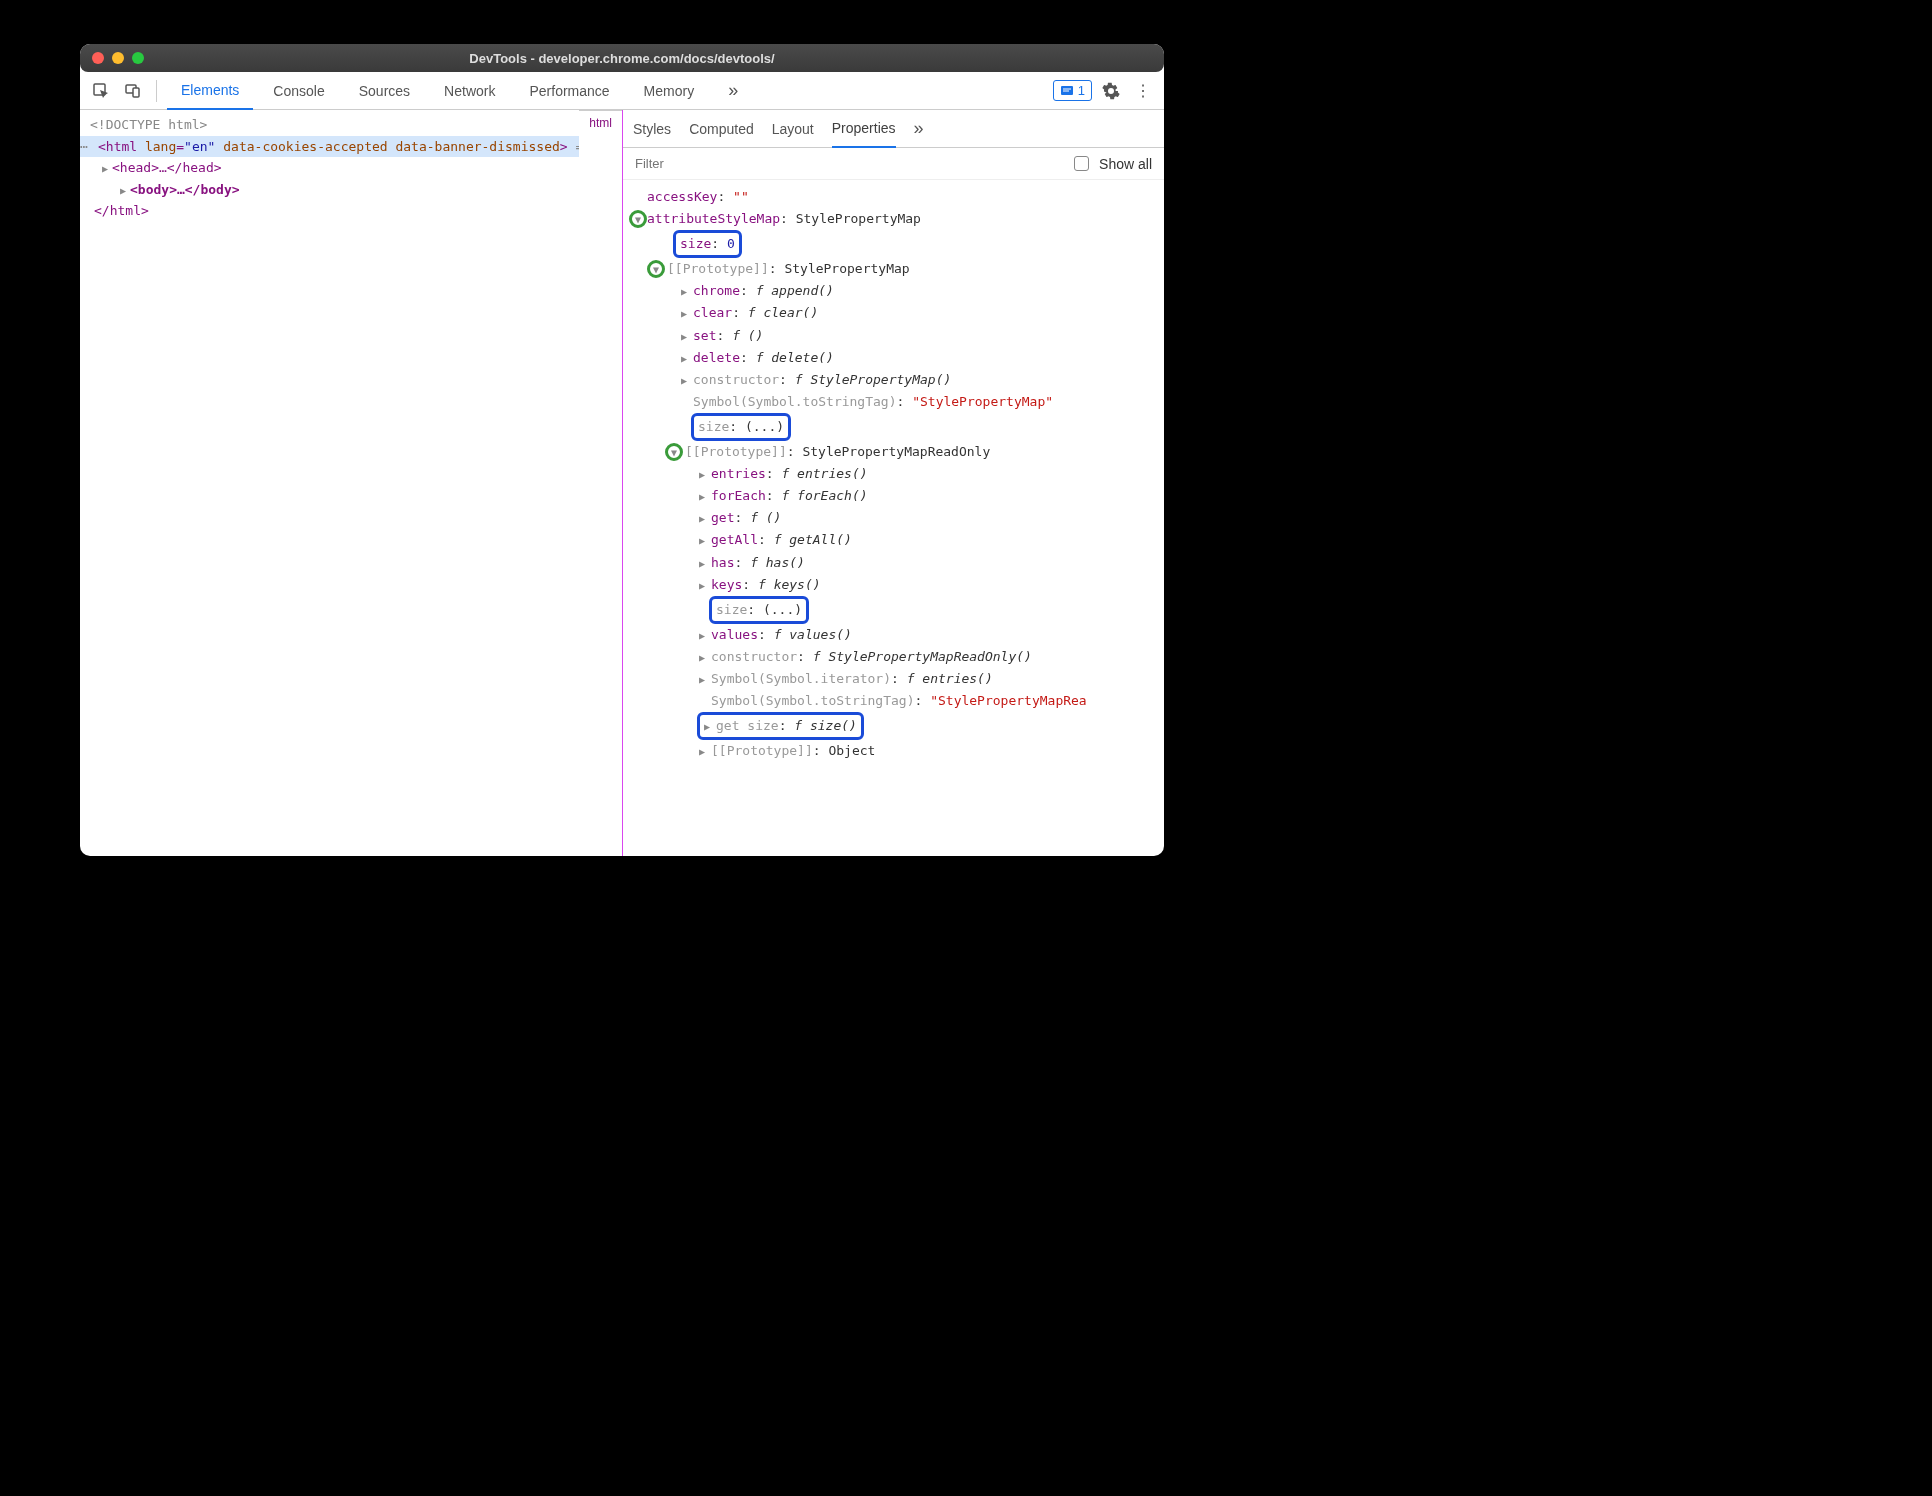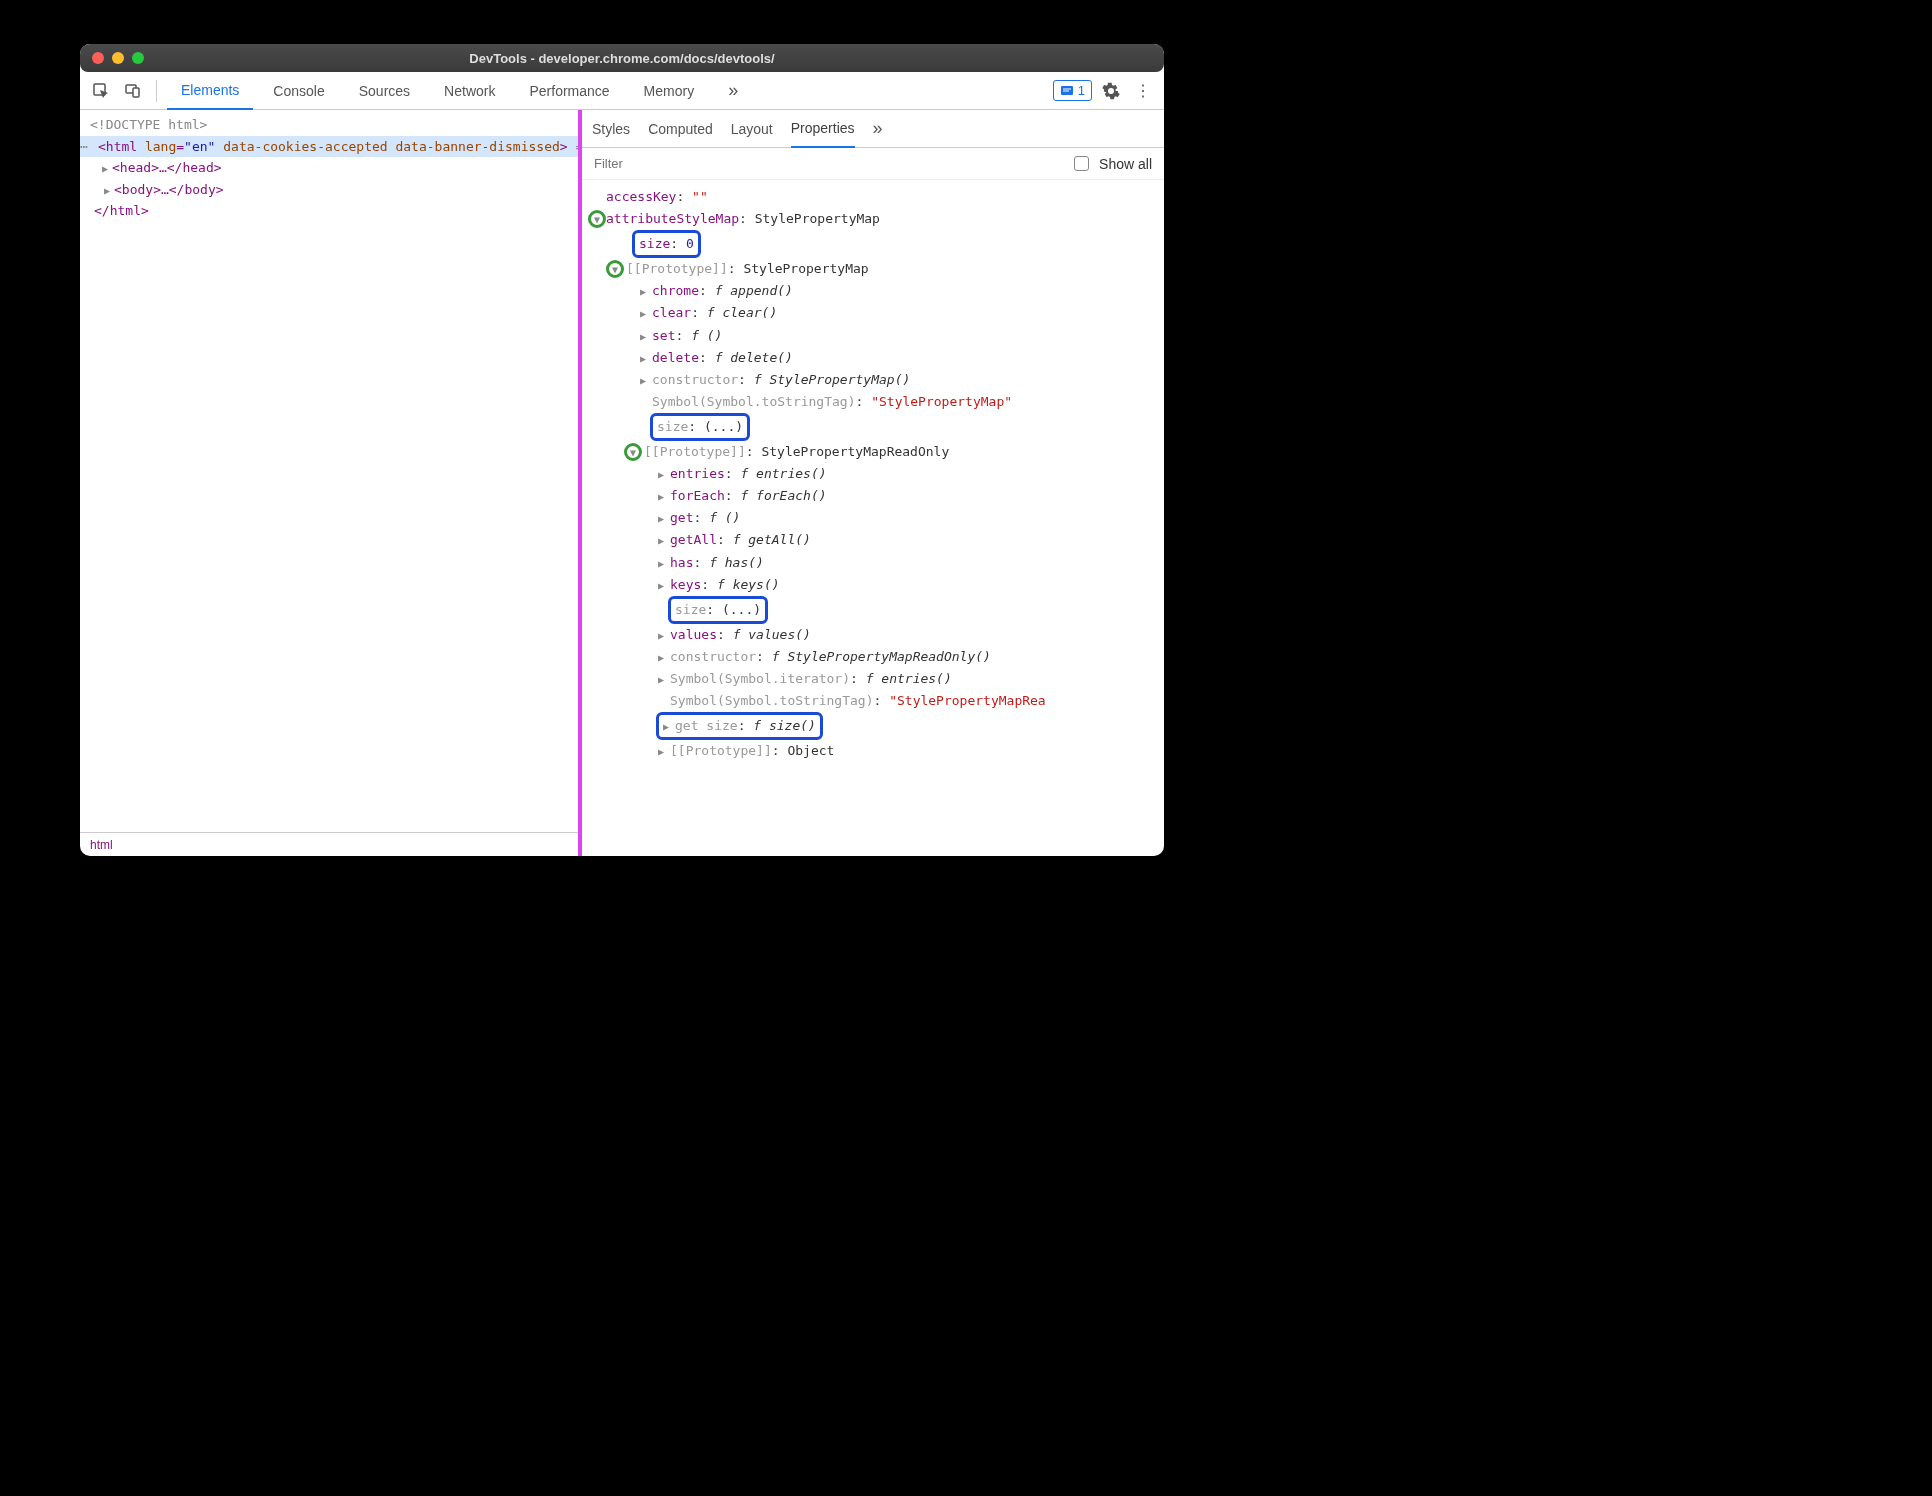--- a/index.html
+++ b/index.html
@@ -13,21 +13,21 @@
 .tl-max { background: #28c940; }
 .title { position: absolute; left: 0; right: 0; text-align: center; color: #ddd; font-size: 13px; font-weight: 600; pointer-events: none; }
 .toolbar { height: 38px; border-bottom: 1px solid #ccc; display: flex; align-items: center; padding: 0 8px; gap: 6px; }
 .tb-icon { width: 26px; height: 26px; display: flex; align-items: center; justify-content: center; color: #555; }
 .tb-sep { width: 1px; height: 22px; background: #ccc; margin: 0 4px; }
 .tab { padding: 0 14px; height: 38px; display: flex; align-items: center; font-size: 14px; color: #555; cursor: pointer; }
 .tab.active { color: #1a73e8; border-bottom: 2px solid #1a73e8; }
 .tb-spacer { flex: 1; }
 .issues-badge { display: flex; align-items: center; gap: 4px; border: 1px solid #1a73e8; border-radius: 3px; padding: 2px 6px; color: #1a73e8; font-size: 13px; }
 .content { display: flex; height: calc(100% - 66px); }
-.left-panel { width: 502px; border-right: 4px solid #d946ef; display: flex; flex-direction: column; }
+.left-panel { width: 543px; border-right: 1px solid #d946ef; display: flex; flex-direction: row; }
 .dom-tree { flex: 1; overflow: auto; font-family: Menlo, Monaco, monospace; font-size: 13px; padding: 4px 0; }
 .dom-line { padding: 1px 10px; white-space: nowrap; line-height: 1.5; }
 .dom-line.selected { background: #d4e6fb; position: relative; }
 .dom-line.selected::before { content: "⋯"; position: absolute; left: 0; color: #888; }
 .triangle { display: inline-block; width: 10px; color: #888; font-size: 10px; }
 .tag { color: #881280; }
 .attr { color: #994500; }
 .attr-val { color: #1a1aa6; }
 .doctype { color: #888; }
 .eq0 { color: #888; }
@@ -114,21 +114,21 @@
       <div class="dom-tree">
         <div class="dom-line"><span class="doctype">&lt;!DOCTYPE html&gt;</span></div>
         <div class="dom-line selected" style="padding-left:18px;">
           <span class="tag">&lt;html</span>
           <span> </span><span class="attr">lang</span><span class="tag">=</span><span class="attr-val">"en"</span>
           <span> </span><span class="attr">data-cookies-accepted</span>
           <span> </span><span class="attr">data-banner-dismissed</span><span class="tag">&gt;</span>
           <span class="eq0"> <span>== $0</span></span>
         </div>
         <div class="dom-line" style="padding-left:22px;"><span class="triangle">▶</span><span class="tag">&lt;head&gt;…&lt;/head&gt;</span></div>
-        <div class="dom-line" style="padding-left:24px;"><span class="triangle">▶</span><span class="tag">&lt;body&gt;…&lt;/body&gt;</span></div>
+        <div class="dom-line" style="padding-left:40px;font-weight:bold;"><span class="triangle">▶</span><span class="tag">&lt;body&gt;…&lt;/body&gt;</span></div>
         <div class="dom-line" style="padding-left:14px;"><span class="tag">&lt;/html&gt;</span></div>
       </div>
       <div class="crumbs">
           <span>html</span>
         </div>
     </div>
 
     <div class="right-panel">
       <div class="sidebar-tabs">
         <div class="stab">Styles</div>

